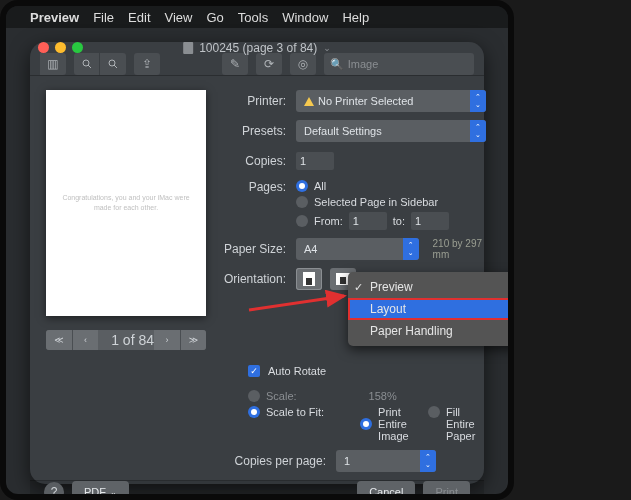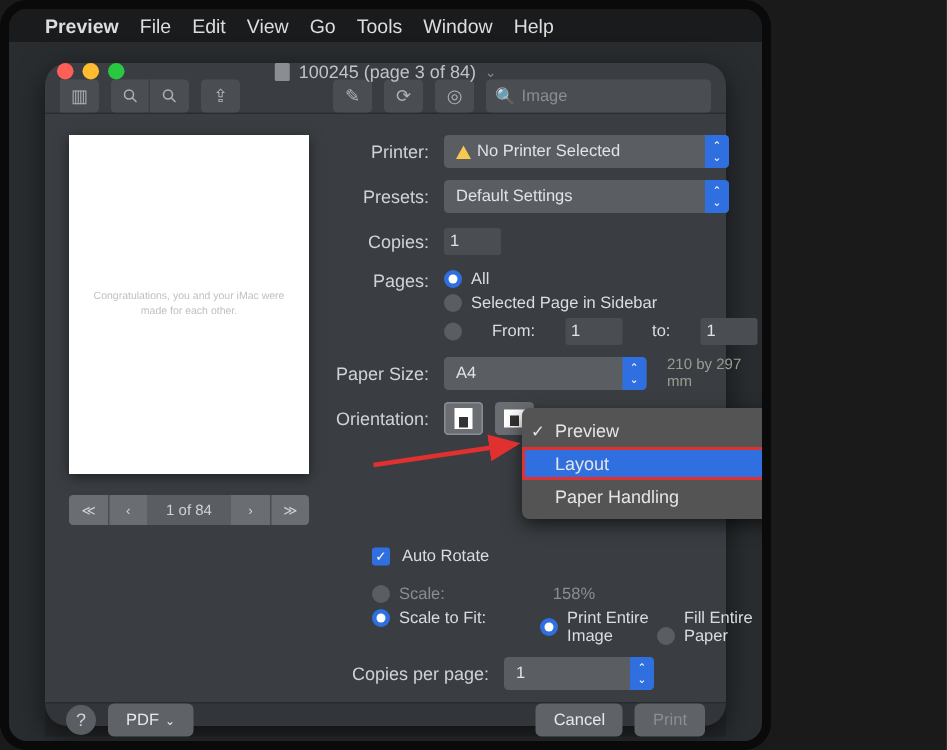--- a/index.html
+++ b/index.html
@@ -34,21 +34,21 @@
   .searchbox { width: 150px; height: 22px; background: #4a4e52; border-radius: 3px; display: flex; align-items: center; padding: 0 6px; gap: 4px; color: #8a8e92; font-size: 11px; }
   
   .body { flex: 1; display: flex; padding: 14px 16px 0 16px; gap: 10px; position: relative; }
   
   .preview-col { width: 180px; display: flex; flex-direction: column; align-items: center; }
   .page-canvas { width: 160px; height: 226px; background: #fff; box-shadow: 0 2px 8px rgba(0,0,0,0.5); display: flex; align-items: center; justify-content: center; padding: 10px; }
   .page-canvas .msg { color: #c0c0c0; font-size: 7px; text-align: center; line-height: 1.4; }
   .pager { margin-top: 14px; width: 160px; height: 20px; display: flex; align-items: center; background: #5a5e62; border-radius: 3px; overflow: hidden; }
   .pager .pbtn { width: 26px; height: 20px; background: #6a6e72; display: flex; align-items: center; justify-content: center; color: #cfd3d7; font-size: 9px; }
   .pager .pbtn + .pbtn { border-left: 1px solid #4a4e52; margin-left: 0; }
-  .pager .plabel { flex: 1; text-align: center; color: #cfd3d7; font-size: 10px; }
+  .pager .plabel { flex: 1; text-align: right; color: #cfd3d7; font-size: 14px; }
   .pager .ledge, .pager .redge { display: flex; }
   
   .options-col { flex: 1; color: #d9dce0; font-size: 12px; position: relative; }
   .row { display: flex; align-items: center; margin-bottom: 8px; min-height: 22px; }
   .row .lbl { width: 80px; text-align: right; padding-right: 10px; color: #cfd3d7; font-size: 12px; }
   .row .ctrl { flex: 1; display: flex; align-items: center; gap: 8px; }
   .popup { height: 22px; background: #5a5e62; border-radius: 3px; position: relative; display: flex; align-items: center; padding: 0 20px 0 8px; color: #dfe3e7; font-size: 11px; min-width: 100px; }
   .popup .cap { position: absolute; right: 0; top: 0; width: 16px; height: 22px; background: #2f6fe0; border-radius: 0 3px 3px 0; display: flex; align-items: center; justify-content: center; }
   .popup .cap::before { content: '⌃'; color: #fff; font-size: 7px; position: absolute; top: 3px; }
   .popup .cap::after { content: '⌄'; color: #fff; font-size: 7px; position: absolute; bottom: 3px; }
@@ -196,21 +196,21 @@
           <div class="lbl">Pages:</div>
           <div class="ctrl" style="flex-direction:column;align-items:flex-start;gap:4px;">
             <div style="display:flex;align-items:center;gap:6px;">
               <div class="radio on"></div>
               <span class="radiolabel">All</span>
             </div>
             <div style="display:flex;align-items:center;gap:6px;">
               <div class="radio"></div>
               <span class="radiolabel">Selected Page in Sidebar</span>
             </div>
-            <div style="display:flex;align-items:center;gap:20px;">
+            <div style="display:flex;align-items:center;gap:6px;">
               <div class="radio"></div>
               <span class="radiolabel">From:</span>
               <div class="numfield">1</div>
               <span class="radiolabel">to:</span>
               <div class="numfield">1</div>
             </div>
           </div>
         </div>
         <div class="row">
           <div class="lbl">Paper Size:</div>
@@ -264,21 +264,21 @@
               <span class="radiolabel muted">158%</span>
             </div>
             <div style="display:flex;align-items:flex-start;gap:6px;width:100%;">
               <div class="radio on"></div>
               <span class="radiolabel">Scale to Fit:</span>
               <div style="flex:1;display:flex;flex-direction:row;gap:4px;margin-left:30px;">
                 <div style="display:flex;align-items:center;gap:6px;">
                   <div class="radio on"></div>
                   <span class="radiolabel">Print Entire Image</span>
                 </div>
-                <div style="display:flex;align-items:flex-end;gap:6px;">
+                <div style="display:flex;align-items:flex-start;gap:6px;">
                   <div class="radio"></div>
                   <span class="radiolabel">Fill Entire Paper</span>
                 </div>
               </div>
             </div>
           </div>
         </div>
         <div class="row">
           <div class="lbl" style="width:120px;">Copies per page:</div>
           <div class="ctrl">

